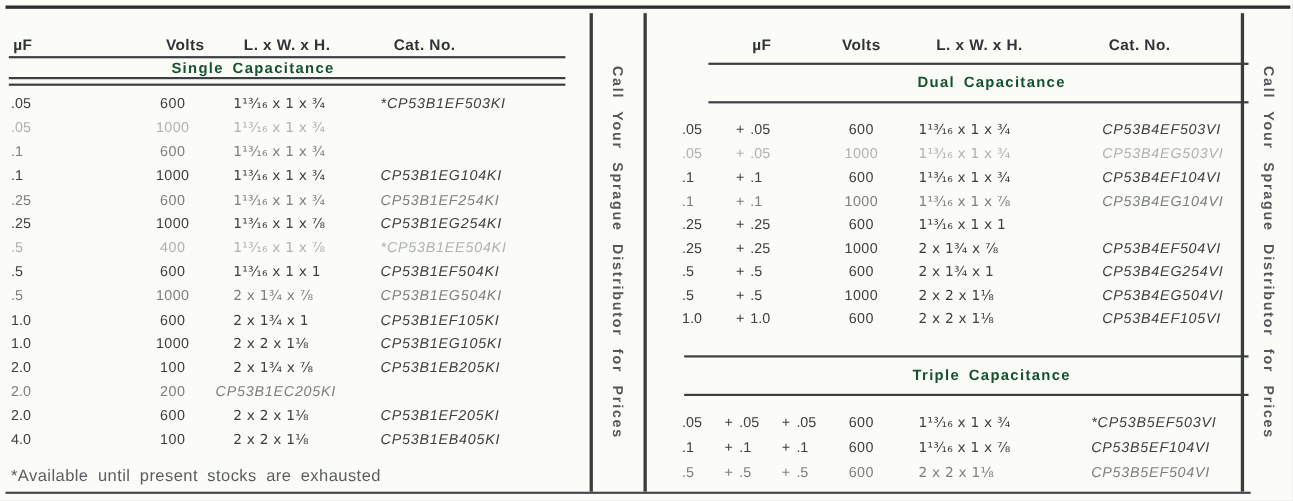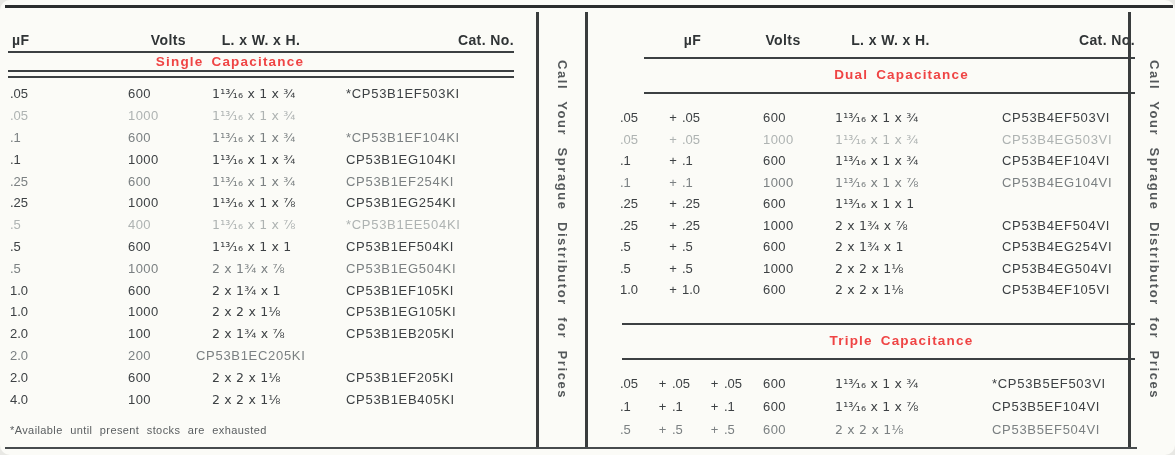--- a/index.html
+++ b/index.html
@@ -1,80 +1,79 @@
 <!DOCTYPE html>
 <html><head>
 <meta charset="utf-8">
 <style>
   html,body { margin:0; padding:0; background:#e8e8e4; }
   .page {
     position:relative; width:1175px; height:455px; overflow:hidden;
     background:#fbfbf7;
     font-family:"Liberation Sans", sans-serif;
     color:#3d4144;
-    border-radius:10px;
   }
   
   .topline   { position:absolute; left:5px;  top:5px;  width:1168px; height:3px;  background:#2b2d2e; }
   .bottomline{ position:absolute; left:5px;  top:447px; width:1132px; height:2px; background:#474b4d; }
   .rule  { border-top:2px solid #3c4042; height:0; }
   .dblrule { height:4px; border-top:2px solid #3c4042; border-bottom:2px solid #3c4042; }
 
   
   .ltable { position:absolute; left:8px;  top:22px; width:506px; }
   .rtable { position:absolute; left:618px; top:22px; width:517px; }
 
   .thead { display:grid; height:26px; align-items:end; font-weight:bold; font-size:14px;
            color:#303436; letter-spacing:.4px; }
   .ltable .thead { grid-template-columns:120px 58px 150px 1fr; }
   .rtable .thead { grid-template-columns:145px 40px 175px 1fr; }
   .hcell.uf    { padding-left:4px; }
   .rtable .hcell.uf { text-align:center; }
   .hcell.volts { text-align:right; }
   .rtable .hcell.volts { text-align:center; }
   .hcell.size  { text-align:center; }
-  .hcell.cat   { text-align:right; padding-left:22px; }
+  .hcell.cat   { text-align:left; padding-left:22px; }
   .rtable .hcell.cat { padding-left:30px; }
   .ltable .thead + .rule { margin-top:3px; }
   .rtable .thead + .rule { margin-top:9px; margin-left:26px; }
 
-  .subtitle { font-weight:bold; font-size:13.5px; color:#ef4444; letter-spacing:1.2px;
+  .subtitle { font-weight:bold; font-size:13.5px; color:#14532d; letter-spacing:1.2px;
               word-spacing:3px; text-align:center; }
   .ltable .subtitle { height:17px; line-height:17px; padding-right:62px; }
   .rtable .subtitle { padding:8px 0 10px 50px; }
   .r-rule  { margin-left:26px; }
   .r-rule.wide { margin-left:4px; }
 
   
   .rows { padding-top:5px; }
   .rtable .rows.dual   { padding-top:13px; padding-bottom:6px; }
   .rtable .rows.triplegrp { padding-top:12px; }
   .trow { display:grid; align-items:center; font-size:13px; }
   .ltable .trow { grid-template-columns:120px 58px 150px 1fr; height:21.8px; }
   .rtable .trow { grid-template-columns:145px 40px 175px 1fr; height:21.5px; }
   .rtable .trow.triple { height:23px; }
   .cell.uf   { padding-left:2px; }
-  .cell.volts{ text-align:left; letter-spacing:.4px; }
+  .cell.volts{ text-align:center; letter-spacing:.4px; }
   .cell.size { padding-left:26px; font-family:"DejaVu Sans","Liberation Sans",sans-serif;
                font-size:12.5px; letter-spacing:.2px; }
   .rtable .cell.size { padding-left:32px; }
-  .cell.cat  { padding-left:10px; letter-spacing:.7px; }
+  .cell.cat  { padding-left:10px; letter-spacing:.7px;font-style:italic; }
   .rtable .cell.cat { padding-left:24px; }
   .rtable .trow.triple .cell.cat { padding-left:14px; }
   .uf-combo  { display:flex; padding-left:4px; }
   .uf-part   { width:44px; }
   .plus      { width:18px; text-align:center; }
   .trow.triple .uf-part { width:33px; }
   .trow.triple .plus    { width:19px; }
 
   .shade-dark  { color:#3d4144; }
   .shade-mid   { color:#7b8082; }
   .shade-light { color:#aeb3b2; }
 
-  .footnote { margin-top:14px; font-size:11px; color:#5a5e60; letter-spacing:.4px;
+  .footnote { margin-top:14px; font-size:15px; color:#5a5e60; letter-spacing:.4px;
               word-spacing:4px; padding-left:2px; }
   .gapper { height:16px; }
 
   
   .vband { position:absolute; top:12px; height:435px; display:flex;
            align-items:center; justify-content:center; }
   .band-mid   { left:536px;  width:46px; border-left:3px solid #393c3d; border-right:3px solid #393c3d; }
   .band-right { left:1128px; width:46px; border-left:3px solid #393c3d; }
   .vtext { writing-mode:vertical-rl; font-size:13px; font-weight:bold; letter-spacing:1.6px;
            word-spacing:6px; color:#54585a; white-space:nowrap; }
@@ -105,21 +104,20 @@
         </div>
         <div class="trow shade-light">
           <span class="cell uf">.05</span>
           <span class="cell volts">1000</span>
           <span class="cell size">1¹³⁄₁₆ x 1 x ¾</span>
         </div>
         <div class="trow shade-mid">
           <span class="cell uf">.1</span>
           <span class="cell volts">600</span>
           <span class="cell size">1¹³⁄₁₆ x 1 x ¾</span>
-          <span class="cell cat">*CP53B1EF104KI</span>
         </div>
         <div class="trow shade-dark">
           <span class="cell uf">.1</span>
           <span class="cell volts">1000</span>
           <span class="cell size">1¹³⁄₁₆ x 1 x ¾</span>
           <span class="cell cat">CP53B1EG104KI</span>
         </div>
         <div class="trow shade-mid">
           <span class="cell uf">.25</span>
           <span class="cell volts">600</span>

